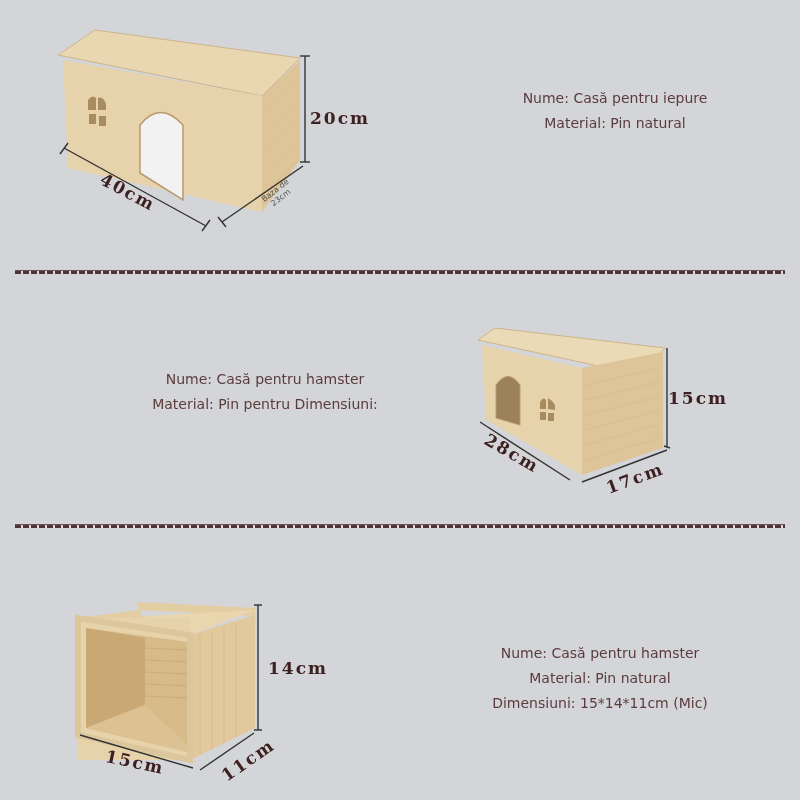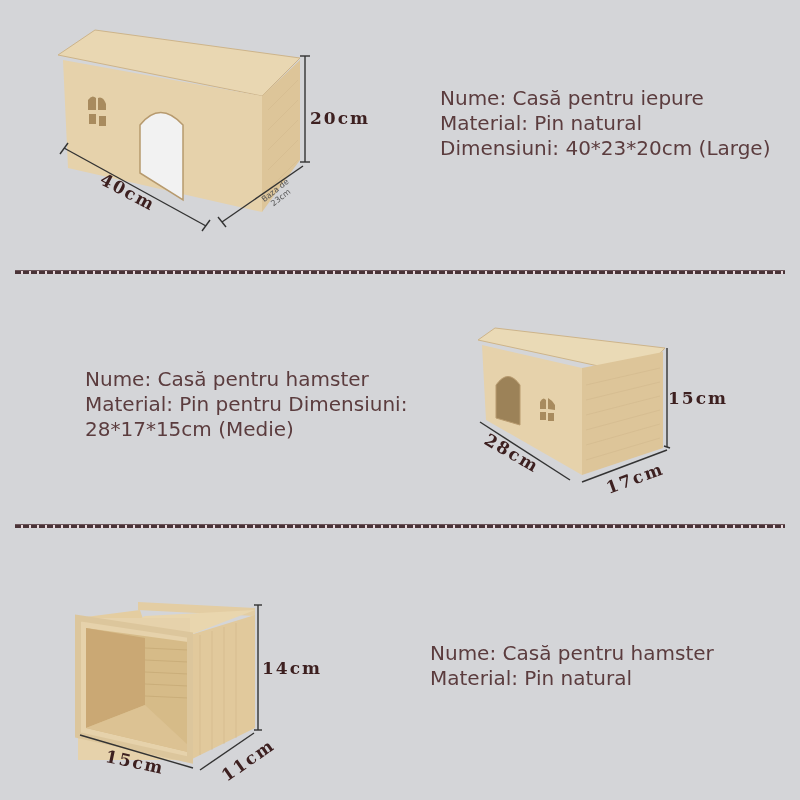--- a/index.html
+++ b/index.html
@@ -1,18 +1,18 @@
 <!DOCTYPE html>
 <html><head>
 <meta charset="utf-8">
 <style>
   html, body { margin:0; padding:0; }
   body { width:800px; height:800px; background:#d4d5d8; position:relative; overflow:hidden;
          font-family:"DejaVu Sans", sans-serif; }
-  .info { position:absolute; text-align:left; color:#5b3c3e; font-size:20px; line-height:25px; }
+  .info { position:absolute; text-align:center; color:#5b3c3e; font-size:14px; line-height:25px; }
   .info div { white-space:nowrap; }
   .divider { position:absolute; left:15px; width:770px; height:3px;
              background: repeating-linear-gradient(90deg,#4a3438 0 6px,#e8d8dc 6px 8px);
              border-top:1px solid #6a5458; }
   .dim { position:absolute; font-family:"DejaVu Serif", serif; font-weight:bold; color:#3d2020;
          font-size:17px; letter-spacing:2px; white-space:nowrap; }
   .dim-small { position:absolute; font-size:8px; color:#555; line-height:9px; text-align:center; }
   svg { position:absolute; }
 </style>
 </head>
@@ -54,31 +54,29 @@
       <line x1="218" y1="217" x2="226" y2="227"></line>
     </g>
   </svg>
   <div class="dim" style="left:310px;top:108px;">20cm</div>
   <div class="dim" style="left:98px;top:182px;transform:rotate(28deg);">40cm</div>
   <div class="dim-small" style="left:260px;top:185px;width:36px;transform:rotate(-38deg);">Baza de 23cm</div>
 
   <div class="info" style="left:440px;top:86px;width:350px;">
     <div>Nume: Casă pentru iepure</div>
     <div>Material: Pin natural</div>
-    <div>Dimensiuni: 40*23*20cm (Large)</div>
   </div>
 </div>
 
 <div class="divider" style="top:270px;"></div>
 
 <div>
   <div class="info" style="left:85px;top:367px;width:360px;">
     <div>Nume: Casă pentru hamster</div>
     <div>Material: Pin pentru Dimensiuni:</div>
-    <div>28*17*15cm (Medie)</div>
   </div>
 
   <svg width="280" height="190" style="left:460px;top:310px;" viewBox="0 0 280 190">
 
     <polygon points="18,30 35,18 205,38 180,65" fill="#eadab6" stroke="#cdb48a" stroke-width="1"></polygon>
 
     <polygon points="22,35 122,58 122,165 26,110" fill="#e6d2ab"></polygon>
 
     <polygon points="122,58 203,42 203,138 122,165" fill="#ddc599"></polygon>
     <g stroke="#cfb689" stroke-width="0.6" opacity="0.8">
@@ -143,21 +141,22 @@
 
     <polygon points="38,38 150,55 150,180 38,155" fill="none" stroke="#dcc69c" stroke-width="6"></polygon>
     <g stroke="#333" stroke-width="1.4" fill="none">
       <line x1="218" y1="25" x2="218" y2="150"></line>
       <line x1="214" y1="25" x2="222" y2="25"></line>
         <line x1="214" y1="150" x2="222" y2="150"></line>
       <line x1="40" y1="155" x2="153" y2="188"></line>
       <line x1="160" y1="190" x2="214" y2="153"></line>
     </g>
   </svg>
-  <div class="dim" style="left:262px;top:658px;">14cm</div>
+  <div class="dim" style="left:268px;top:658px;">14cm</div>
   <div class="dim" style="left:105px;top:752px;transform:rotate(12deg);">15cm</div>
   <div class="dim" style="left:218px;top:750px;transform:rotate(-35deg);">11cm</div>
 
   <div class="info" style="left:430px;top:641px;width:340px;">
     <div>Nume: Casă pentru hamster</div>
     <div>Material: Pin natural</div>
+    <div>Dimensiuni: 15*14*11cm (Mic)</div>
   </div>
 </div>
 
 </body></html>

